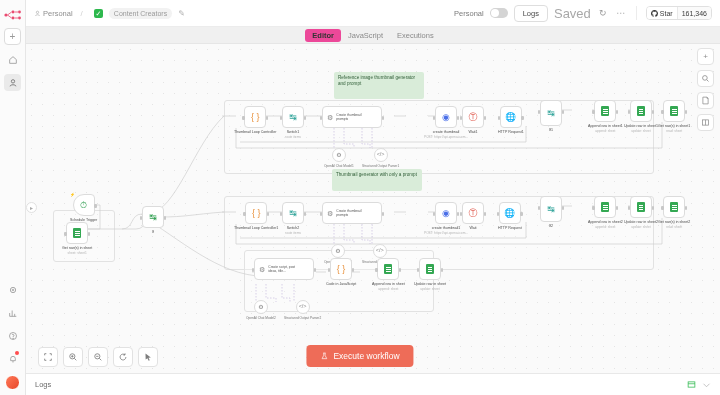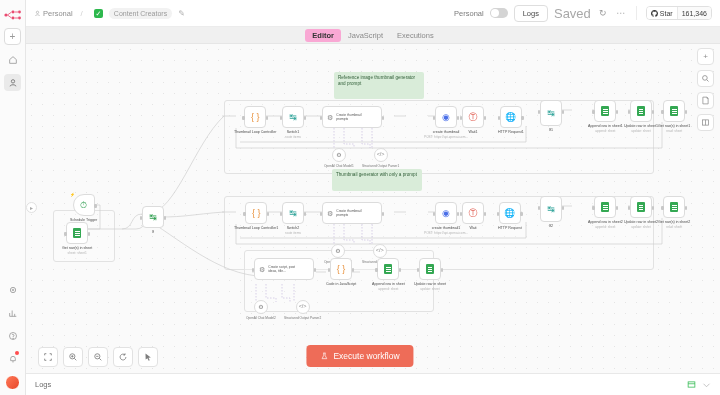--- a/index.html
+++ b/index.html
@@ -87,21 +87,21 @@
 
   
   #tabbar {
     position: absolute; left: 26px; top: 27px; right: 0; height: 17px;
     background: #f0f0f0; display: flex; align-items: center; justify-content: center;
     border-bottom: 1px solid #e6e6e6;
   }
   .tab {
     font-size: 7.5px; color: #8a8a8a; padding: 2px 7px; border-radius: 3px;
   }
-  .tab.active { background: #f9a8d4; color: #333; font-weight: 600; }
+  .tab.active { background: #ec4899; color: #333; font-weight: 600; }
 
   
   #canvas {
     position: absolute; left: 26px; top: 44px; right: 0; bottom: 22px;
     background-color: #fafafa;
     background-image: radial-gradient(circle, #e4e4e4 0.6px, transparent 0.6px);
     background-size: 11px 11px;
     overflow: hidden;
   }
   #collapse-handle {

